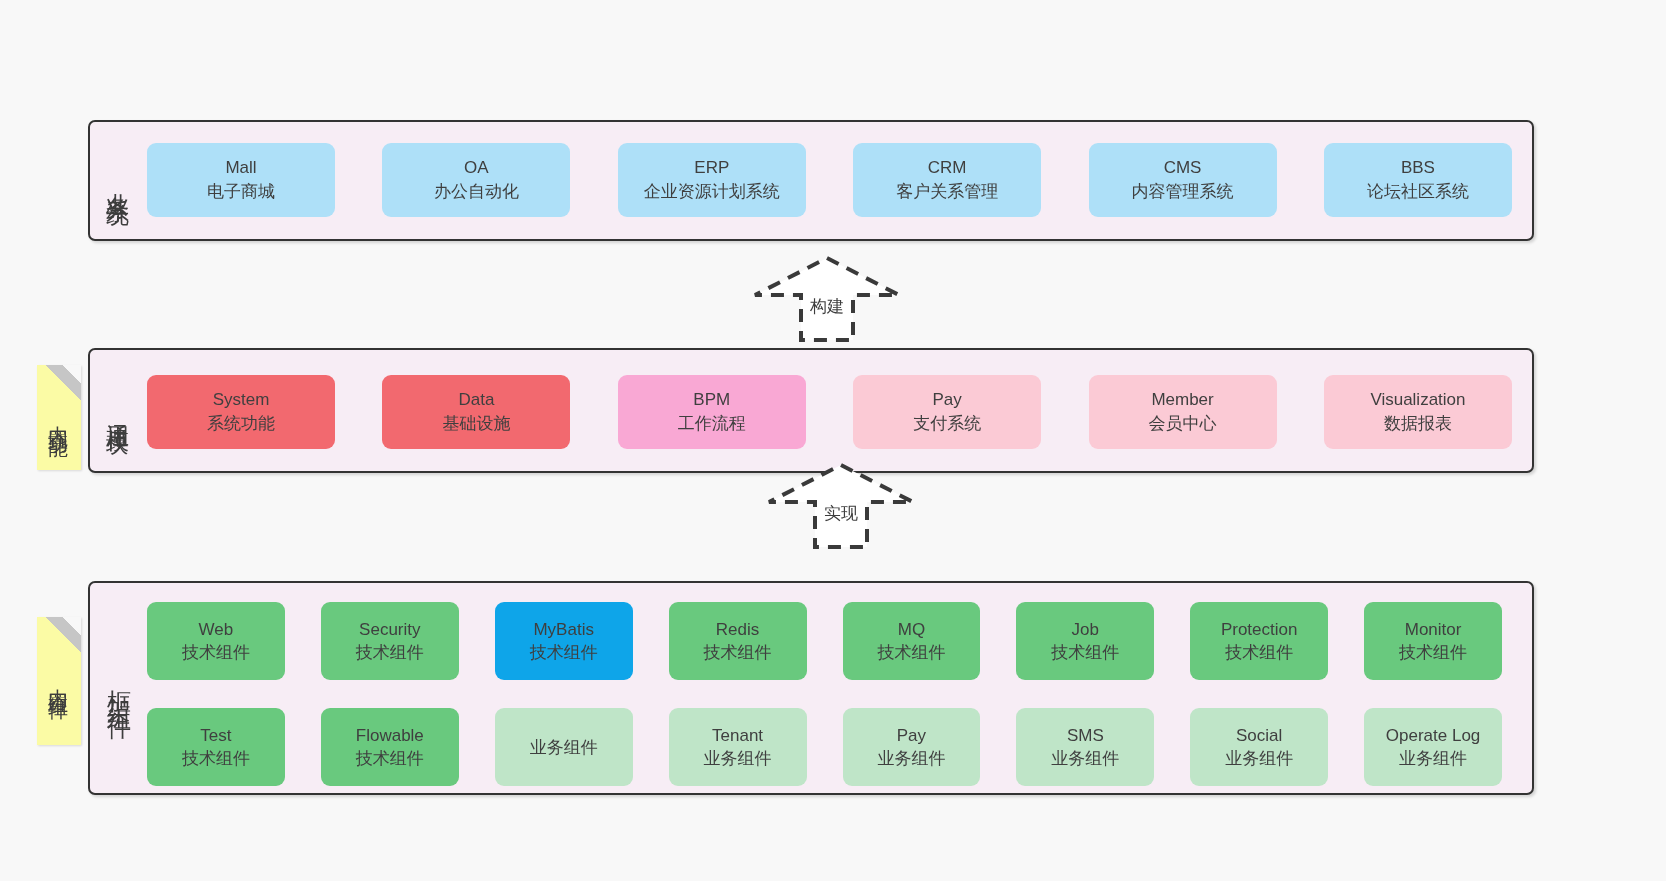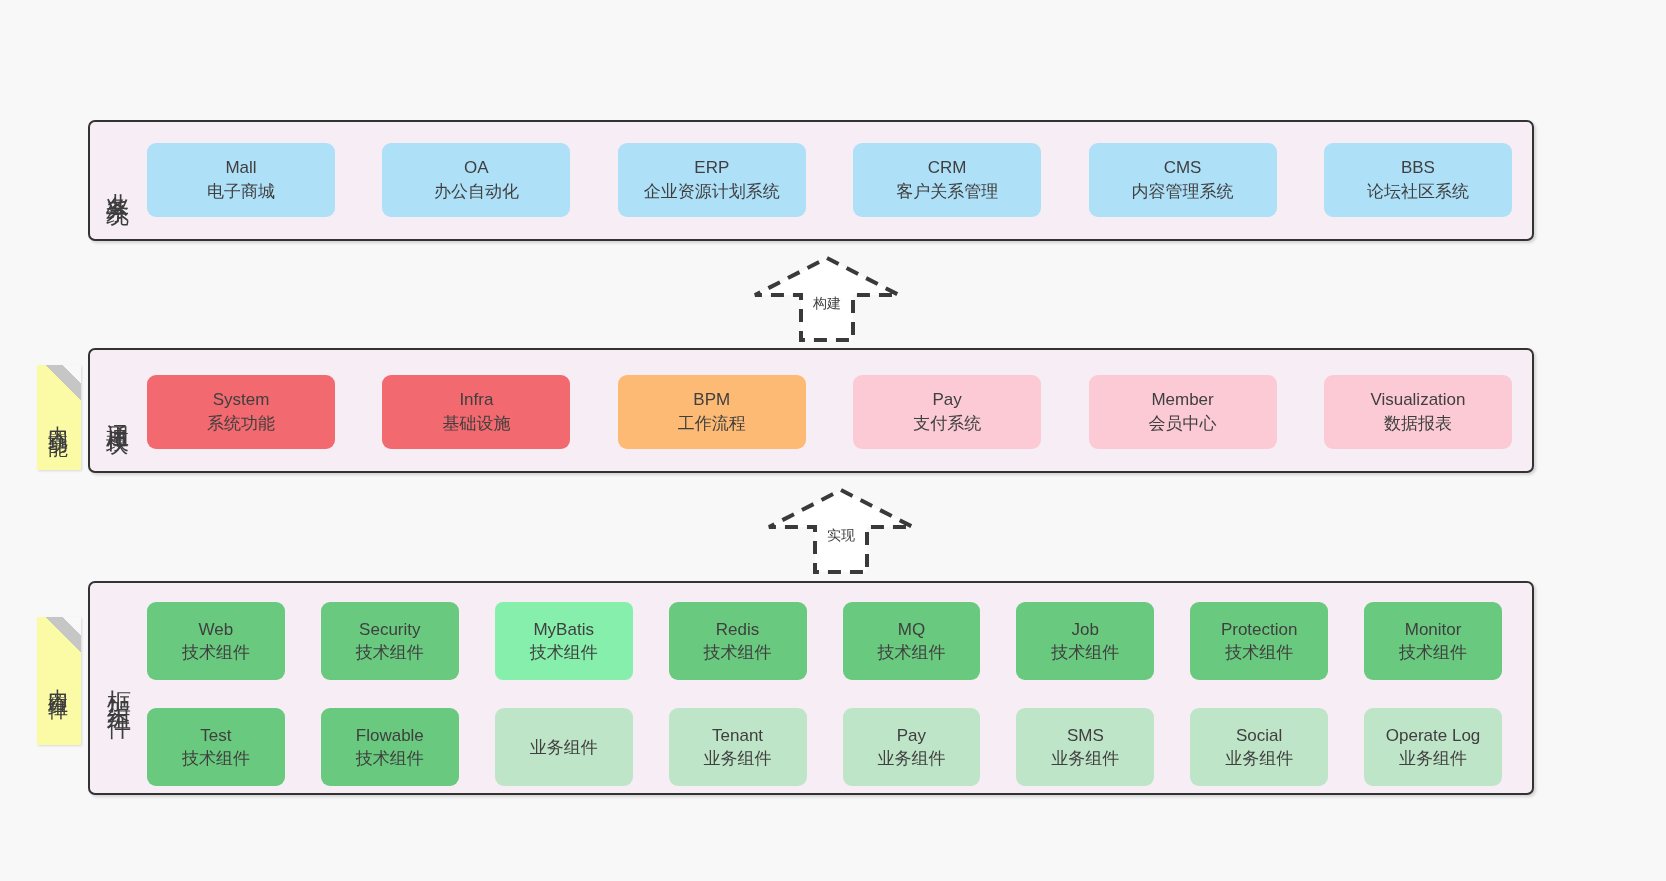--- a/index.html
+++ b/index.html
@@ -68,26 +68,26 @@
   #note-features   { top:365px; height:105px; }
   #note-components { top:617px; height:128px; }
   .note-text {
     writing-mode:vertical-rl; text-orientation:upright;
     font-size:20px; color:#3d3d3d; letter-spacing:4px;
     white-space:nowrap;
   }
 
   .arrow { position:absolute; width:150px; height:88px; }
   #arrow-build     { left:752px; top:255px; }
-  #arrow-implement { left:766px; top:487px; }
+  #arrow-implement { left:766px; top:462px; }
   .arrow svg { display:block; width:150px; height:88px; }
   .arrow-label {
     position:absolute; left:0; right:0; top:40px;
     text-align:center;
-    font-size:14px; color:#3d3d3d;
+    font-size:17px; color:#3d3d3d;
   }
   .arrow-label span { background:#fff; padding:1px 3px; }
 </style>
 </head>
 <body>
 
 <div id="stage">
 
   <div class="layer" id="layer-business">
     <div class="layer-label">业务系统</div>
@@ -132,24 +132,24 @@
     <div class="note-text">内置功能</div>
   </div>
   <div class="layer" id="layer-modules">
     <div class="layer-label">通用模块</div>
     <div class="boxes-row">
         <div class="box" style="background: rgb(242, 105, 111);">
           <div class="box-name">System</div>
           <div class="box-desc">系统功能</div>
         </div>
         <div class="box" style="background: rgb(242, 105, 111);">
-          <div class="box-name">Infra</div>
+          <div class="box-name">Data</div>
           <div class="box-desc">基础设施</div>
         </div>
-        <div class="box" style="background: #fdba74; text-align: center;">
+        <div class="box" style="background: #f9a8d4; text-align: center;">
           <div class="box-name">BPM</div>
           <div class="box-desc">工作流程</div>
         </div>
         <div class="box" style="background: rgb(251, 202, 213);">
           <div class="box-name">Pay</div>
           <div class="box-desc">支付系统</div>
         </div>
         <div class="box" style="background: rgb(251, 202, 213);">
           <div class="box-name">Member</div>
           <div class="box-desc">会员中心</div>
@@ -177,21 +177,21 @@
     <div class="layer-label">框架组件</div>
     <div class="boxes-row" id="components-row-1">
         <div class="box" style="background: rgb(105, 201, 126);">
           <div class="box-name">Web</div>
           <div class="box-desc">技术组件</div>
         </div>
         <div class="box" style="background: rgb(105, 201, 126);">
           <div class="box-name">Security</div>
           <div class="box-desc">技术组件</div>
         </div>
-        <div class="box" style="background: #86efac; border-radius: 8px;">
+        <div class="box" style="background: #0ea5e9;">
           <div class="box-name">MyBatis</div>
           <div class="box-desc">技术组件</div>
         </div>
         <div class="box" style="background: rgb(105, 201, 126);">
           <div class="box-name">Redis</div>
           <div class="box-desc">技术组件</div>
         </div>
         <div class="box" style="background: rgb(105, 201, 126);">
           <div class="box-name">MQ</div>
           <div class="box-desc">技术组件</div>

